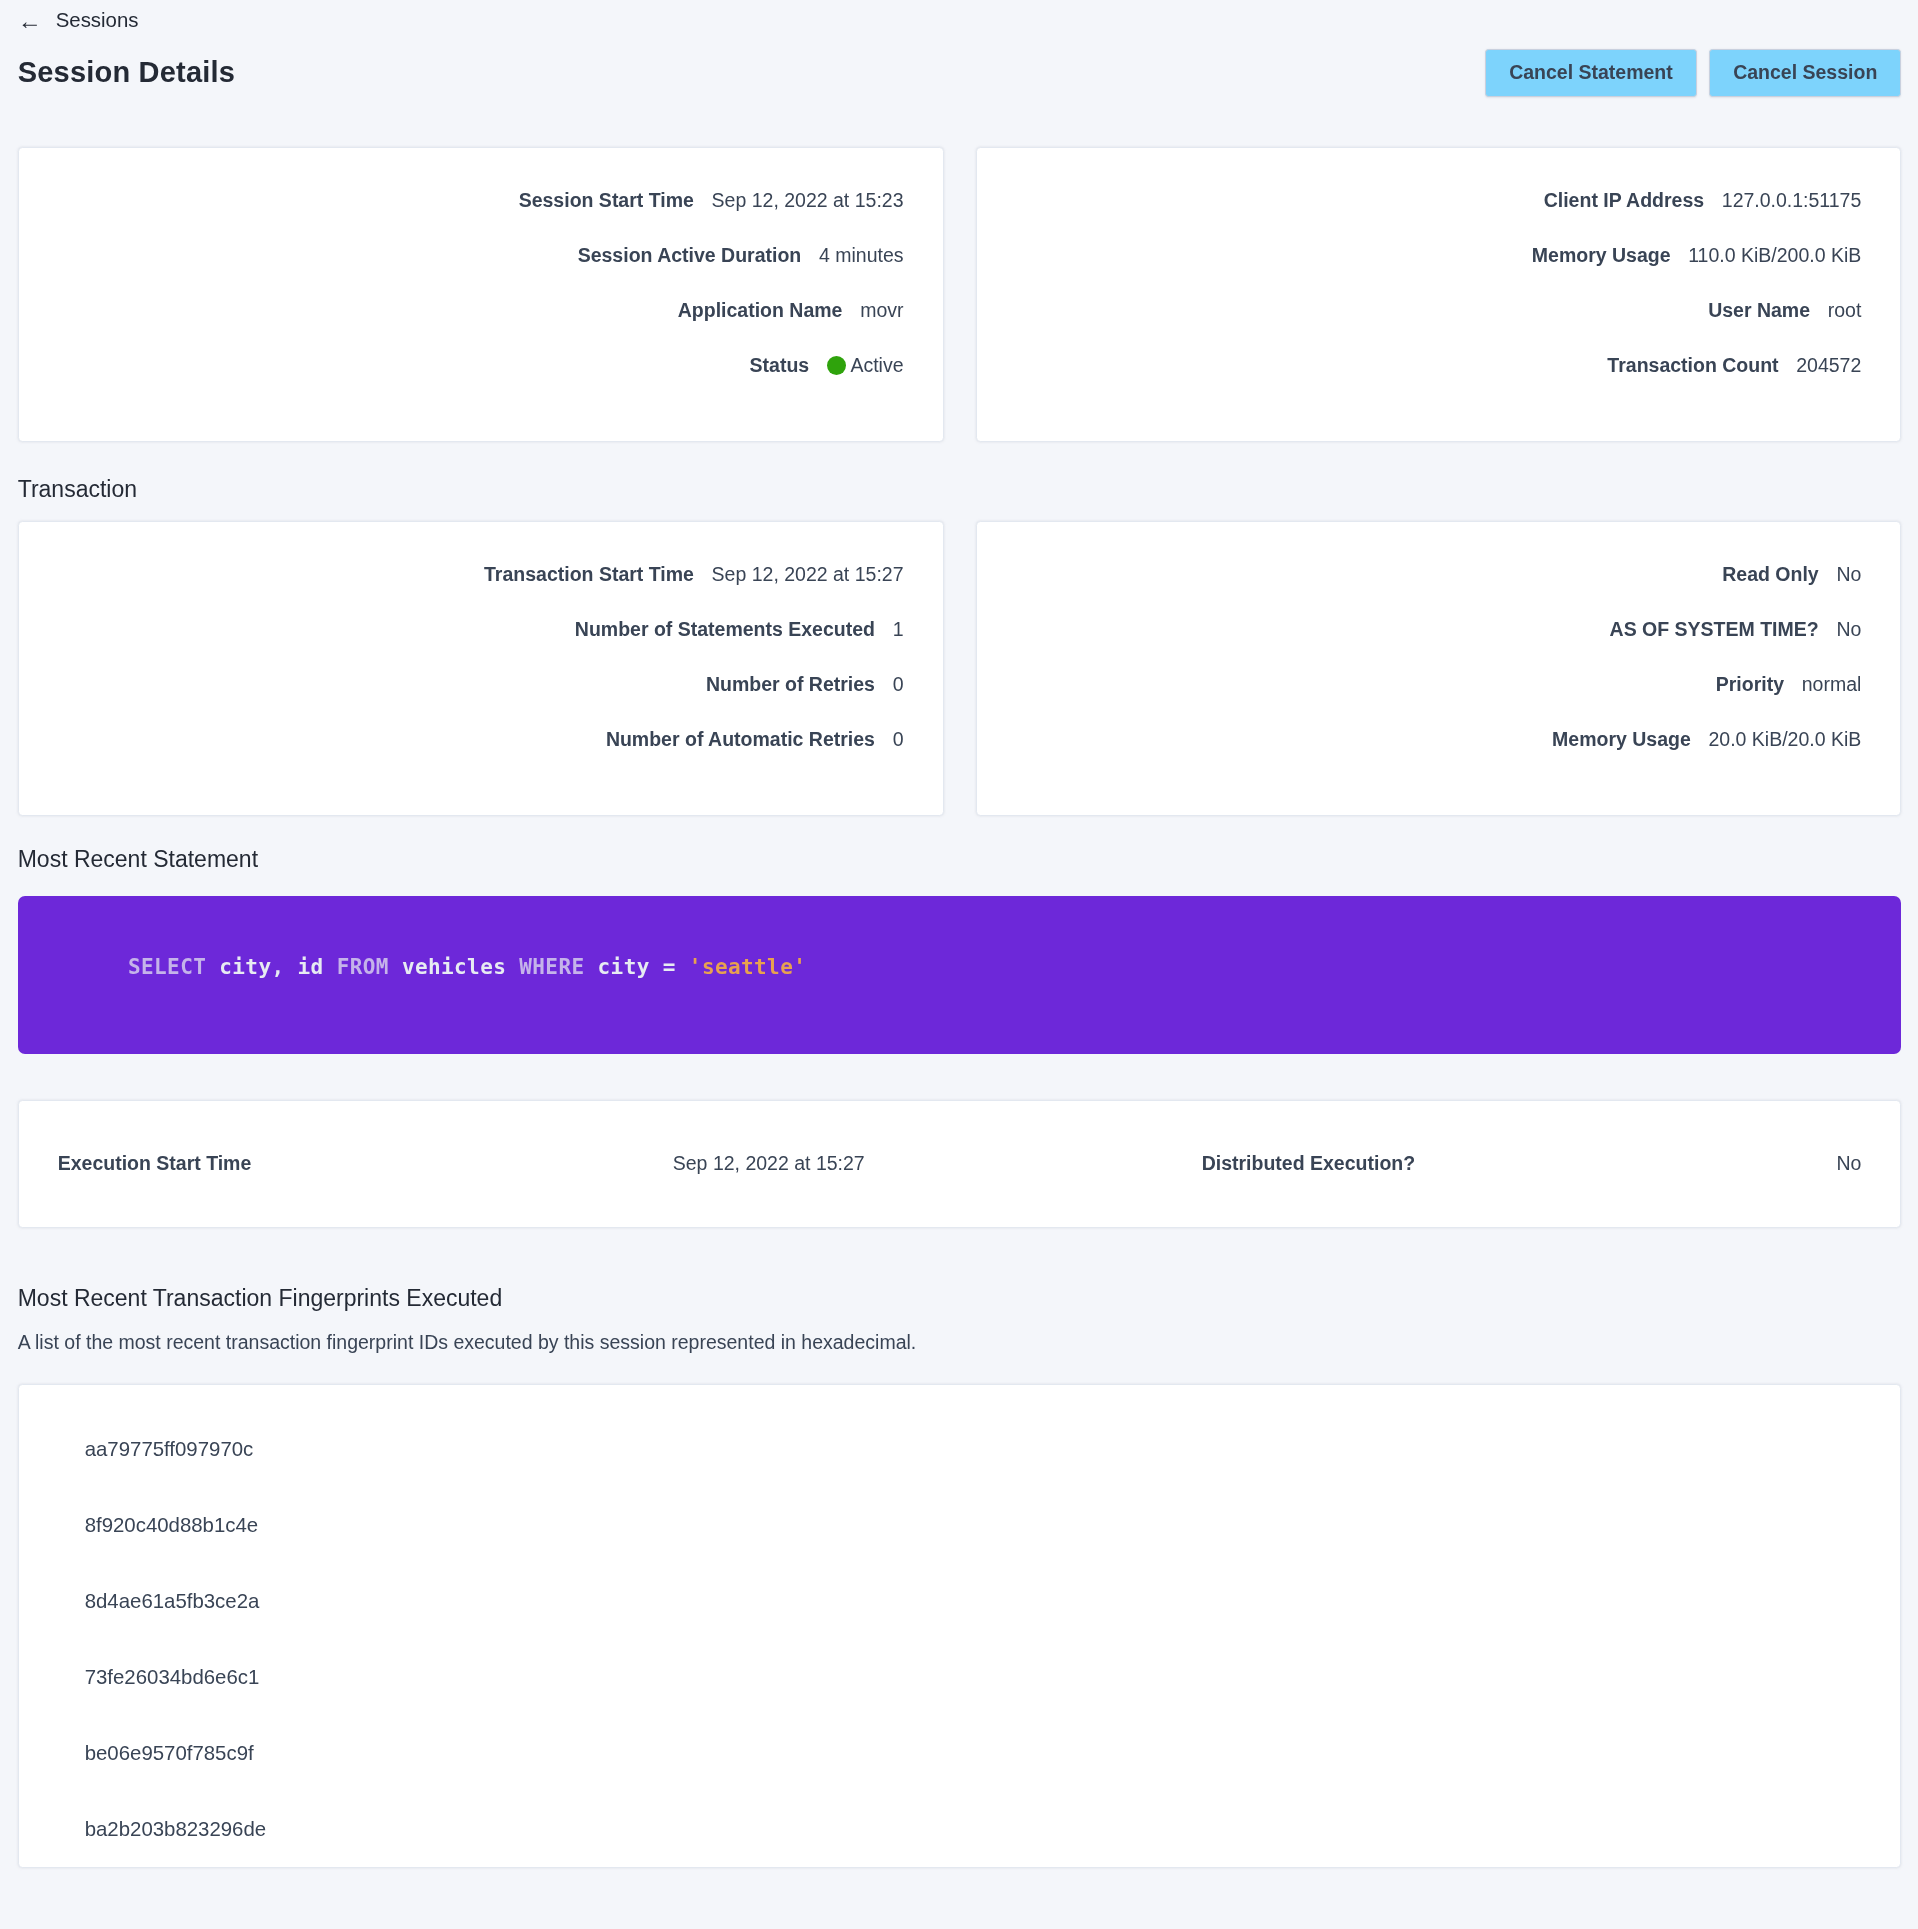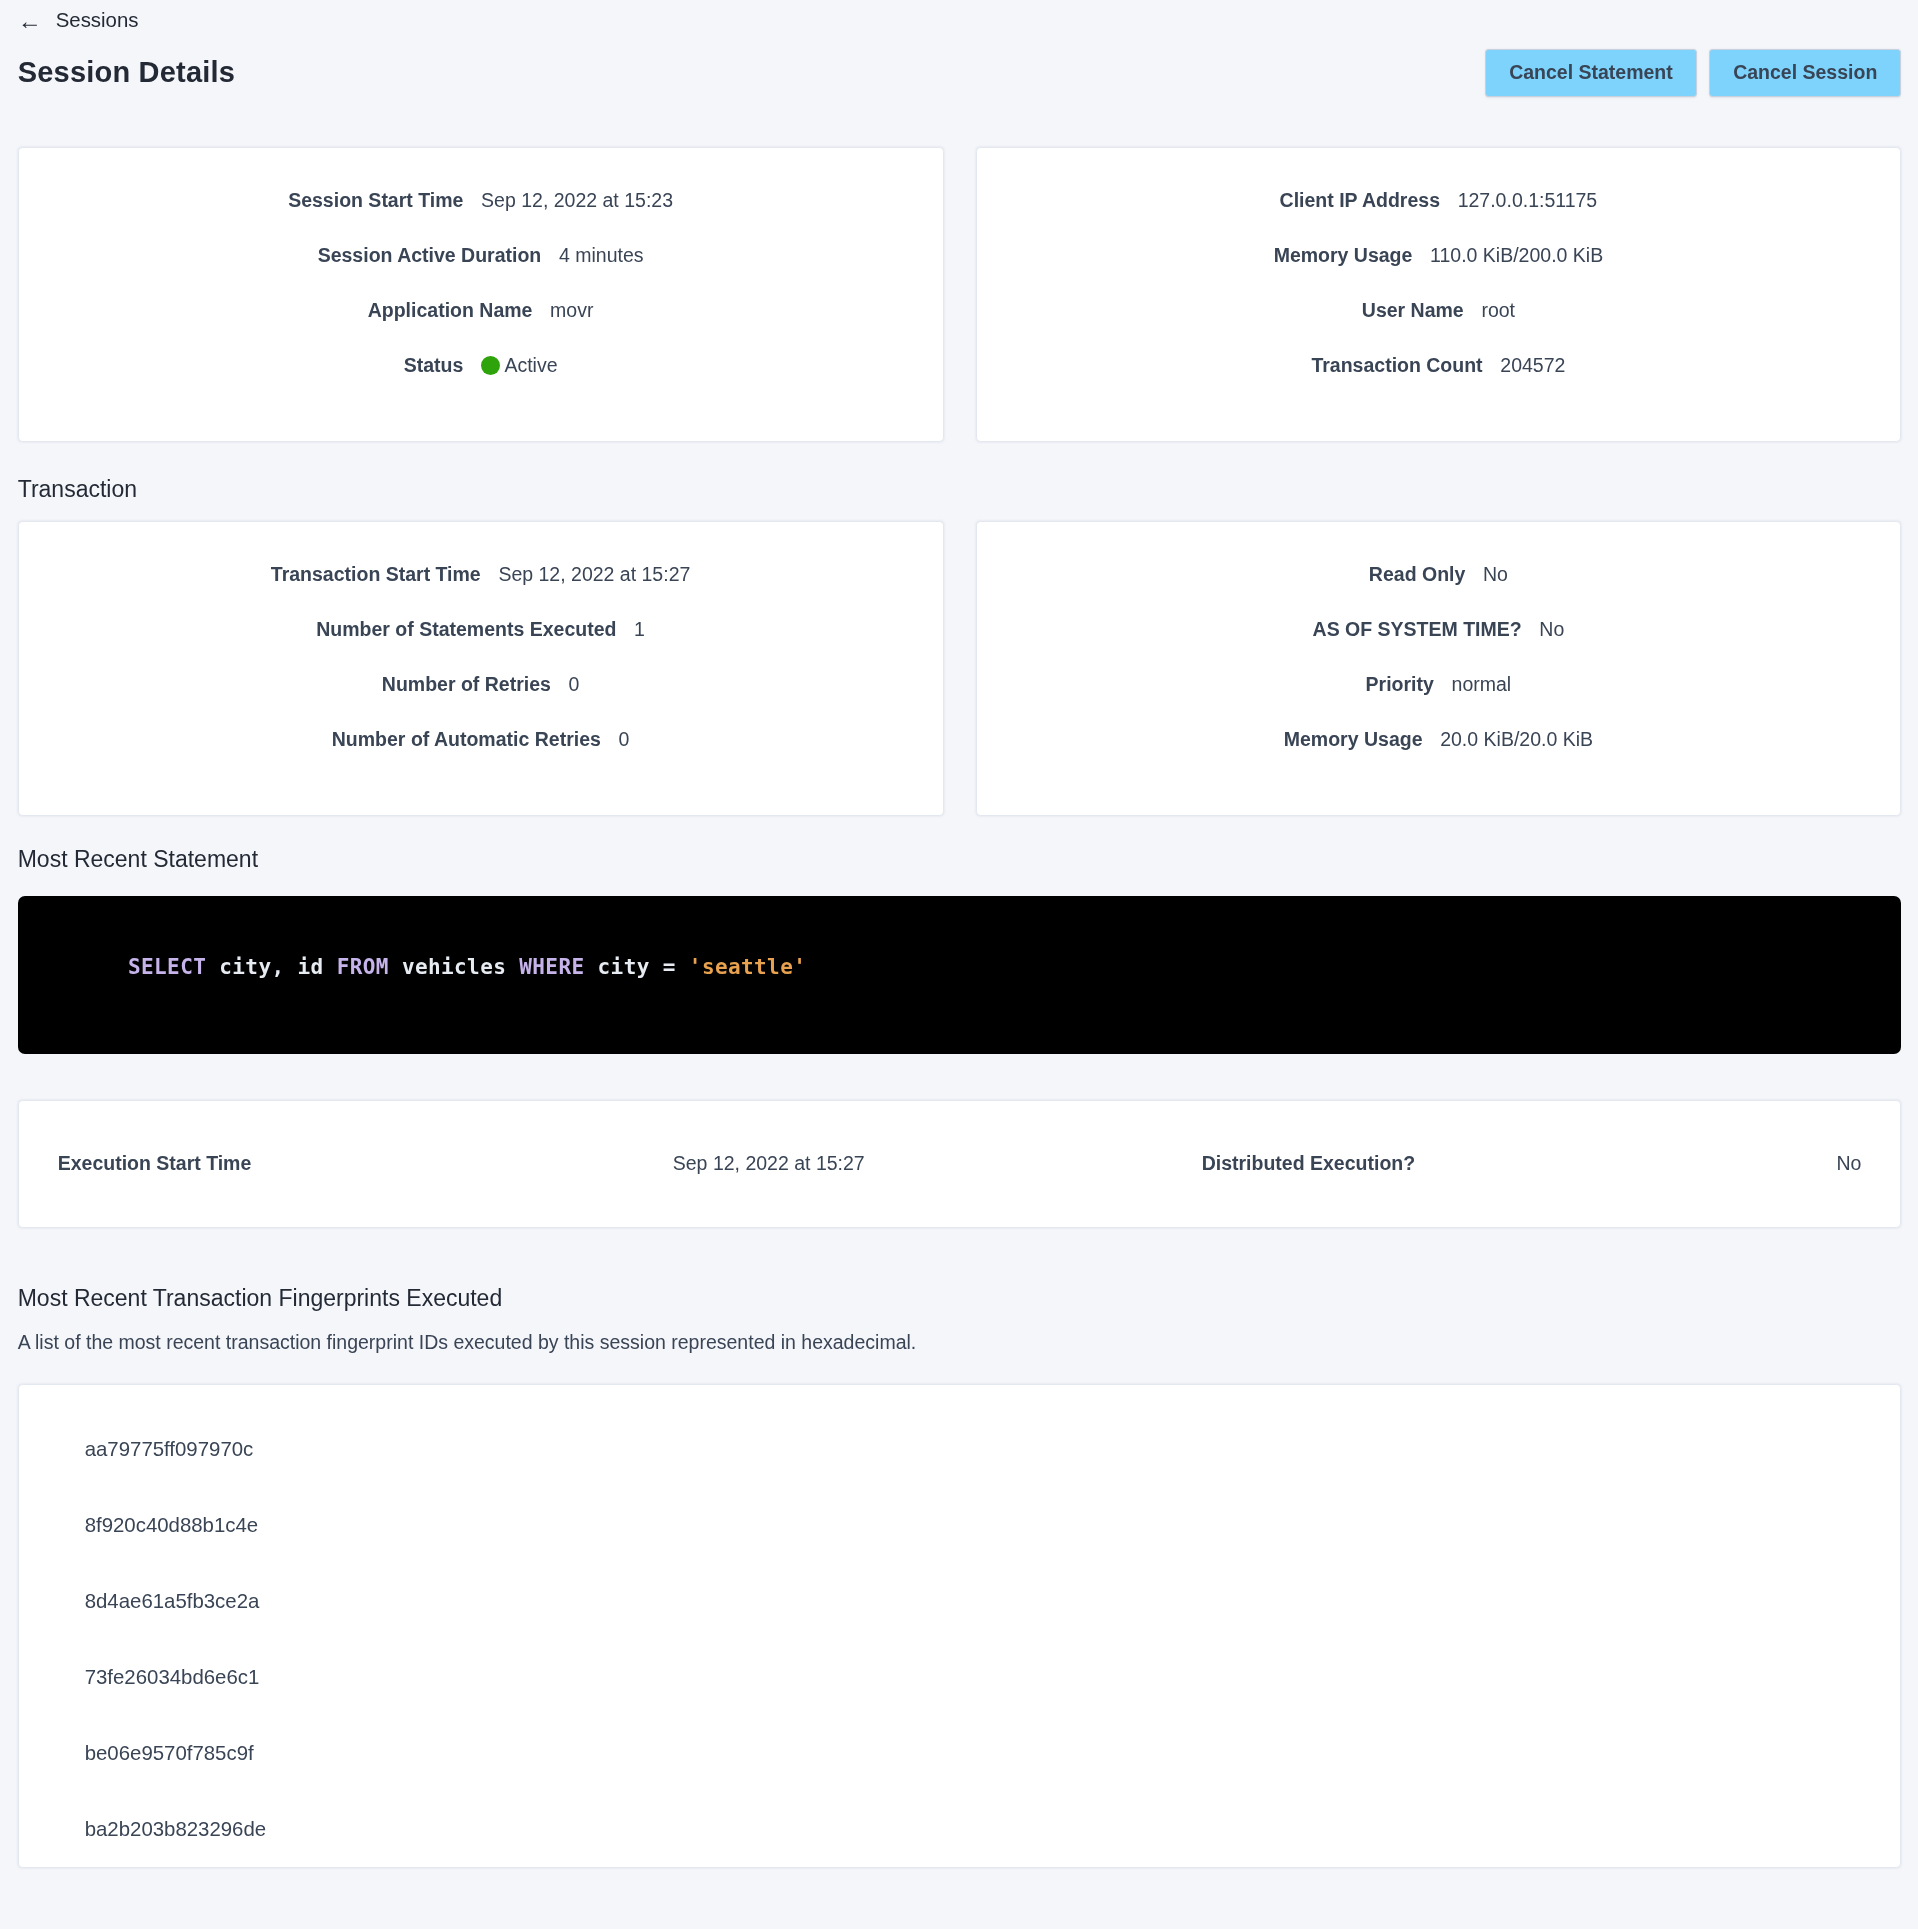--- a/index.html
+++ b/index.html
@@ -60,21 +60,21 @@
   .card {
     background: #ffffff;
     border: 0.9px solid #e3e8f0;
     border-radius: 4.4px;
     box-shadow: 0 0 2.7px rgba(154,161,171,0.25);
     padding: 25px 39px 48px 39px;
   }
   .crow {
     height: 55px;
     display: flex;
-    justify-content: center;
+    justify-content: flex-end;
     align-items: center;
     font-size: 19.5px;
   }
   .crow .lbl { font-weight: 700; color: #394455; padding-right: 17.7px; }
   .crow .val { color: #394455; text-align: right; }
   .link { color: #0055ff; text-decoration: none; cursor: pointer; }
   .status-val { display: flex; align-items: center; gap: 4px; }
   .status-dot {
     width: 19.5px; height: 19.5px;
     border-radius: 50%;
@@ -89,21 +89,21 @@
     color: #242a35;
   }
   .section-title.transaction { margin-top: 34px; }
   .section-title.statement { margin-top: 30px; }
   .section-title.fingerprints { margin-top: 57px; }
   .section-subtitle { margin-top: 19.5px; font-size: 19.5px; color: #394455; }
 
   
   .code-block {
     margin-top: 23px;
-    background: #000000;
+    background: #6d28d9;
     border-radius: 7px;
     padding: 35px 32px;
     height: 158px;
   }
   .code-line {
     font-family: "DejaVu Sans Mono", monospace;
     font-size: 21px;
     font-weight: 700;
     white-space: pre;
     letter-spacing: 0.4px;

